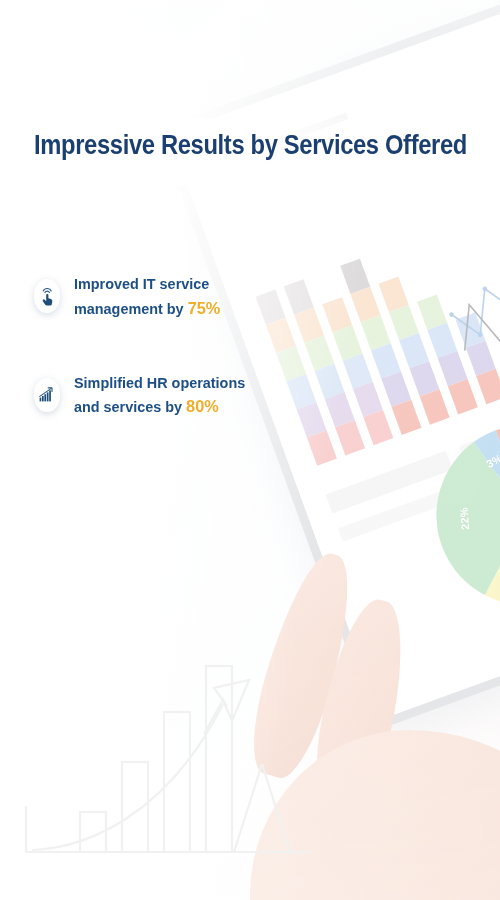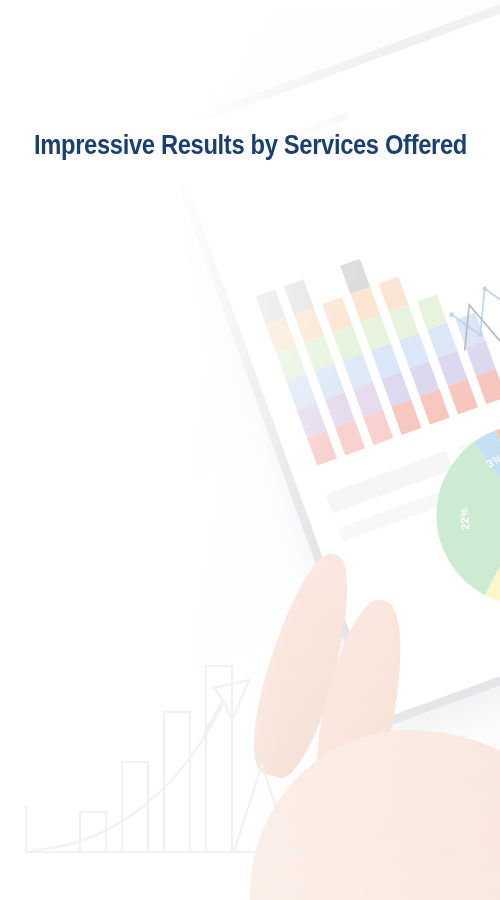--- a/index.html
+++ b/index.html
@@ -381,17 +381,47 @@
       <path d="M244 180 L272 268"></path>
       <path d="M244 180 L216 268"></path>
     </g>
   </svg>
 
   <div class="title-panel"></div>
   <div class="title">Impressive Results by Services Offered</div>
 
   <div class="bullets">
 
-
+    <div class="bullet">
+      <span class="badge">
+        <svg width="15" height="19" viewBox="0 0 15 19">
+          <path d="M3.2 4.0 A4.4 4.4 0 0 1 11.2 4.0" fill="none" stroke="#2a5a86" stroke-width="1.1" stroke-linecap="round"></path>
+          <path d="M4.9 5.5 A2.6 2.6 0 0 1 9.5 5.5" fill="none" stroke="#2a5a86" stroke-width="1.1" stroke-linecap="round"></path>
+          <path d="M6.2 8.0 A1.1 1.1 0 0 1 8.4 8.0 L8.4 11.2 L10.9 12.1 Q12.6 12.8 12.3 14.6 L11.8 17.2 Q11.6 18.4 10.3 18.4 L7.0 18.4 Q5.8 18.4 5.1 17.5 L3.0 14.6 Q2.2 13.4 3.2 12.6 Q4.1 11.9 5.0 13.0 L6.2 14.3 Z" fill="#1f4e79"></path>
+        </svg>
+      </span>
+      <span class="btext">
+        <span>Improved IT service</span><br>
+        <span>management by </span><span class="hl">75%</span>
+      </span>
+    </div>
+
+    <div class="bullet">
+      <span class="badge">
+        <svg width="16" height="15" viewBox="0 0 16 15">
+          <rect x="0.6" y="10.6" width="1.7" height="3.8" fill="#1f4e79"></rect>
+          <rect x="3.0" y="9.0" width="1.7" height="5.4" fill="#1f4e79"></rect>
+          <rect x="5.4" y="7.2" width="1.7" height="7.2" fill="#1f4e79"></rect>
+          <rect x="7.8" y="5.4" width="1.7" height="9.0" fill="#1f4e79"></rect>
+          <rect x="10.2" y="3.4" width="1.7" height="11.0" fill="#1f4e79"></rect>
+          <path d="M0.8 9.4 L12.2 1.4" fill="none" stroke="#2a5a86" stroke-width="1.1" stroke-linecap="round"></path>
+          <path d="M9.2 0.9 L13.0 0.9 L13.0 4.4" fill="none" stroke="#2a5a86" stroke-width="1.1" stroke-linecap="round" stroke-linejoin="round"></path>
+        </svg>
+      </span>
+      <span class="btext">
+        <span>Simplified HR operations</span><br>
+        <span>and services by </span><span class="hl">80%</span>
+      </span>
+    </div>
 
 
   </div>
 </div>
 
 </body></html>

